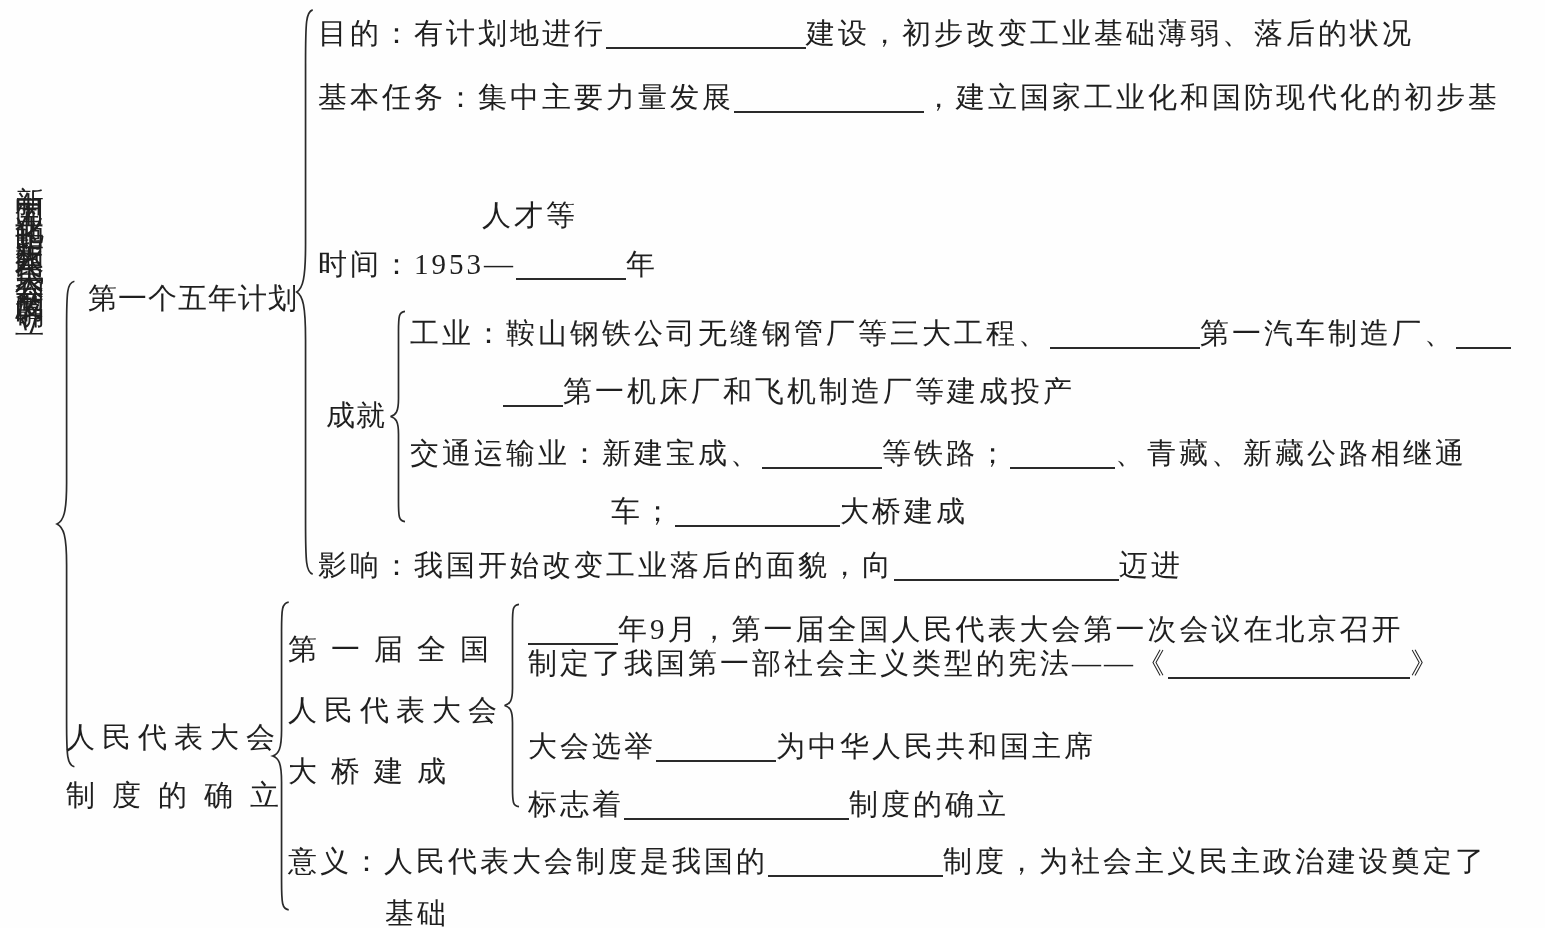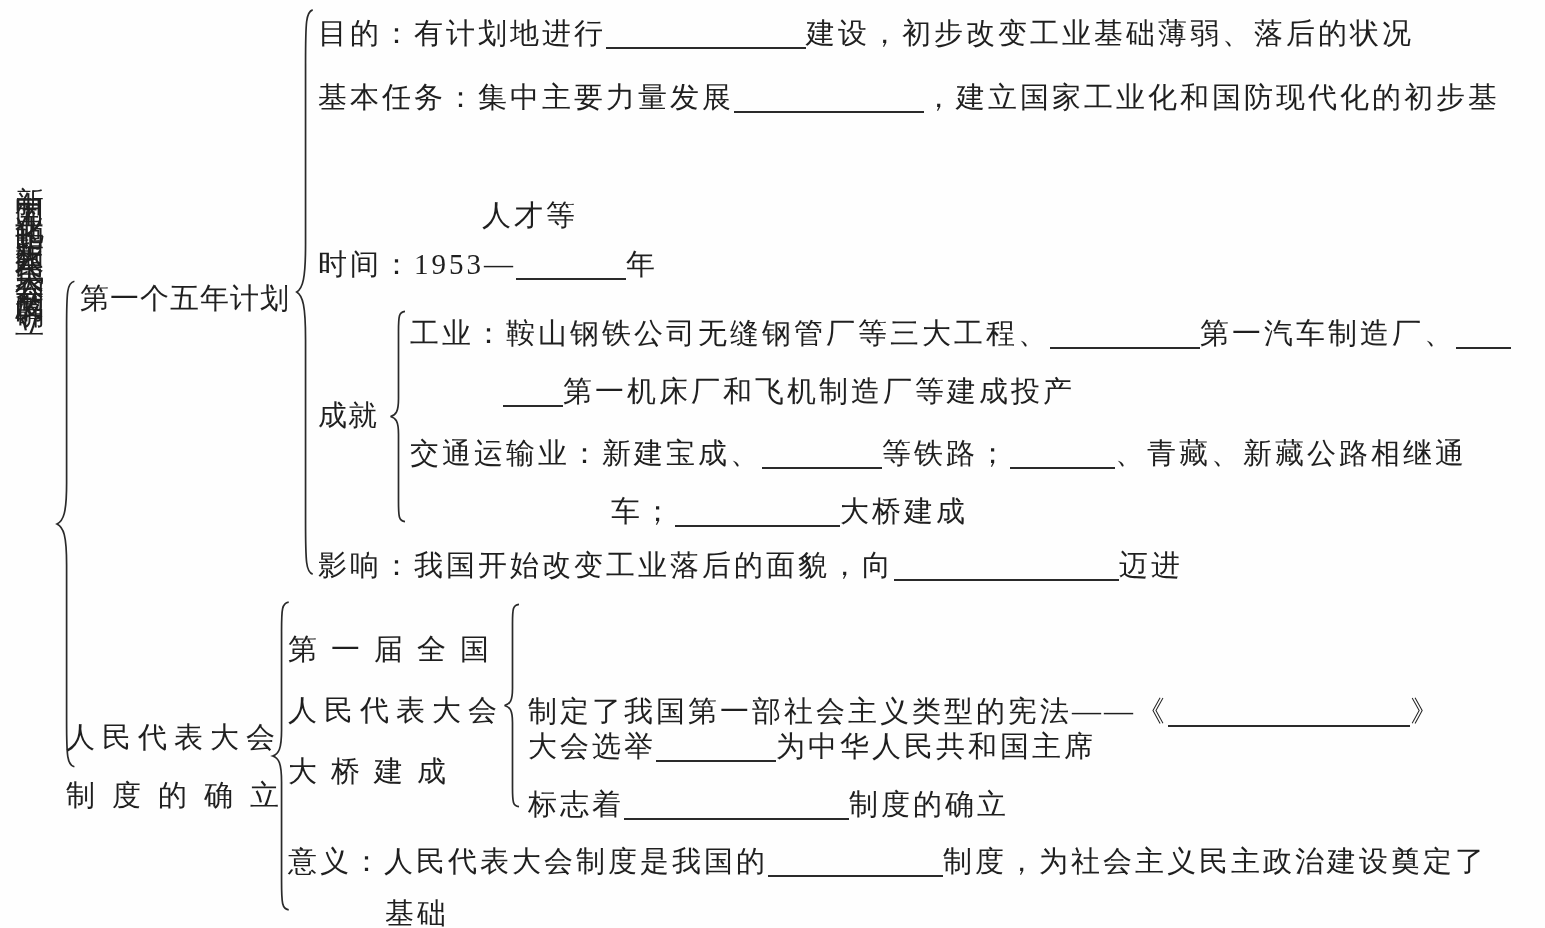--- a/index.html
+++ b/index.html
@@ -6,21 +6,21 @@
   #page {
     position:relative; width:1545px; height:928px;
     background:#fefefe; overflow:hidden;
     font-family:"Liberation Serif","DejaVu Serif",serif;
     color:#1f1f1f;
   }
   .line {
     position:absolute; font-size:29px; line-height:38px;
     letter-spacing:3px; white-space:nowrap;text-align:right;
   }
-  .label { letter-spacing:1px; }
+  .label { letter-spacing:1px;margin-left:8px; }
   .blank {
     display:inline-block; height:1em; vertical-align:-6px;
     border-bottom:2px solid #2a2a2a;
   }
   .vtitle {
     position:absolute; left:12px; top:163px;
     writing-mode:vertical-rl; text-orientation:upright;
     font-size:29px; letter-spacing:6px; line-height:36px;
     white-space:nowrap;
   }
@@ -80,22 +80,23 @@
   </svg>
 
   <div class="line ls14" style="left:288px; top:630px">第一届全国</div>
   <div class="line ls7" style="left:288px; top:691px">人民代表大会</div>
   <div class="line ls14" style="left:288px; top:752px">大桥建成</div>
 
   <svg class="brace" style="left:502px; top:603px; width:20px; height:205px" viewBox="0 0 20 300" preserveAspectRatio="none">
     <path d="M 17 2 C 11 3 10.5 8 10.5 30 L 10.5 125 C 10.5 143 8 148 2.5 150 C 8 152 10.5 157 10.5 175 L 10.5 270 C 10.5 292 11 297 17 298" vector-effect="non-scaling-stroke"></path>
   </svg>
 
+  <div class="line" style="left:528px; top:610px"><span class="blank" style="width: 90px;"></span>年9月，第一届全国人民代表大会第一次会议在北京召开</div>
 
-  <div class="line" style="left:528px; top:692px">制定了我国第一部社会主义类型的宪法——《<span class="blank" style="width: 242px;"></span>》</div>
+  <div class="line" style="left:528px; top:644px">制定了我国第一部社会主义类型的宪法——《<span class="blank" style="width: 242px;"></span>》</div>
 
   <div class="line" style="left:528px; top:727px">大会选举<span class="blank" style="width: 120px;"></span>为中华人民共和国主席</div>
 
   <div class="line" style="left:288px; top:842px">意义：人民代表大会制度是我国的<span class="blank" style="width: 175px;"></span>制度，为社会主义民主政治建设奠定了</div>
 
   <div class="line" style="left:528px; top:785px">标志着<span class="blank" style="width: 225px;"></span>制度的确立</div>
 
   <div class="line" style="left:385px; top:894px">基础</div>
 
 </div>

